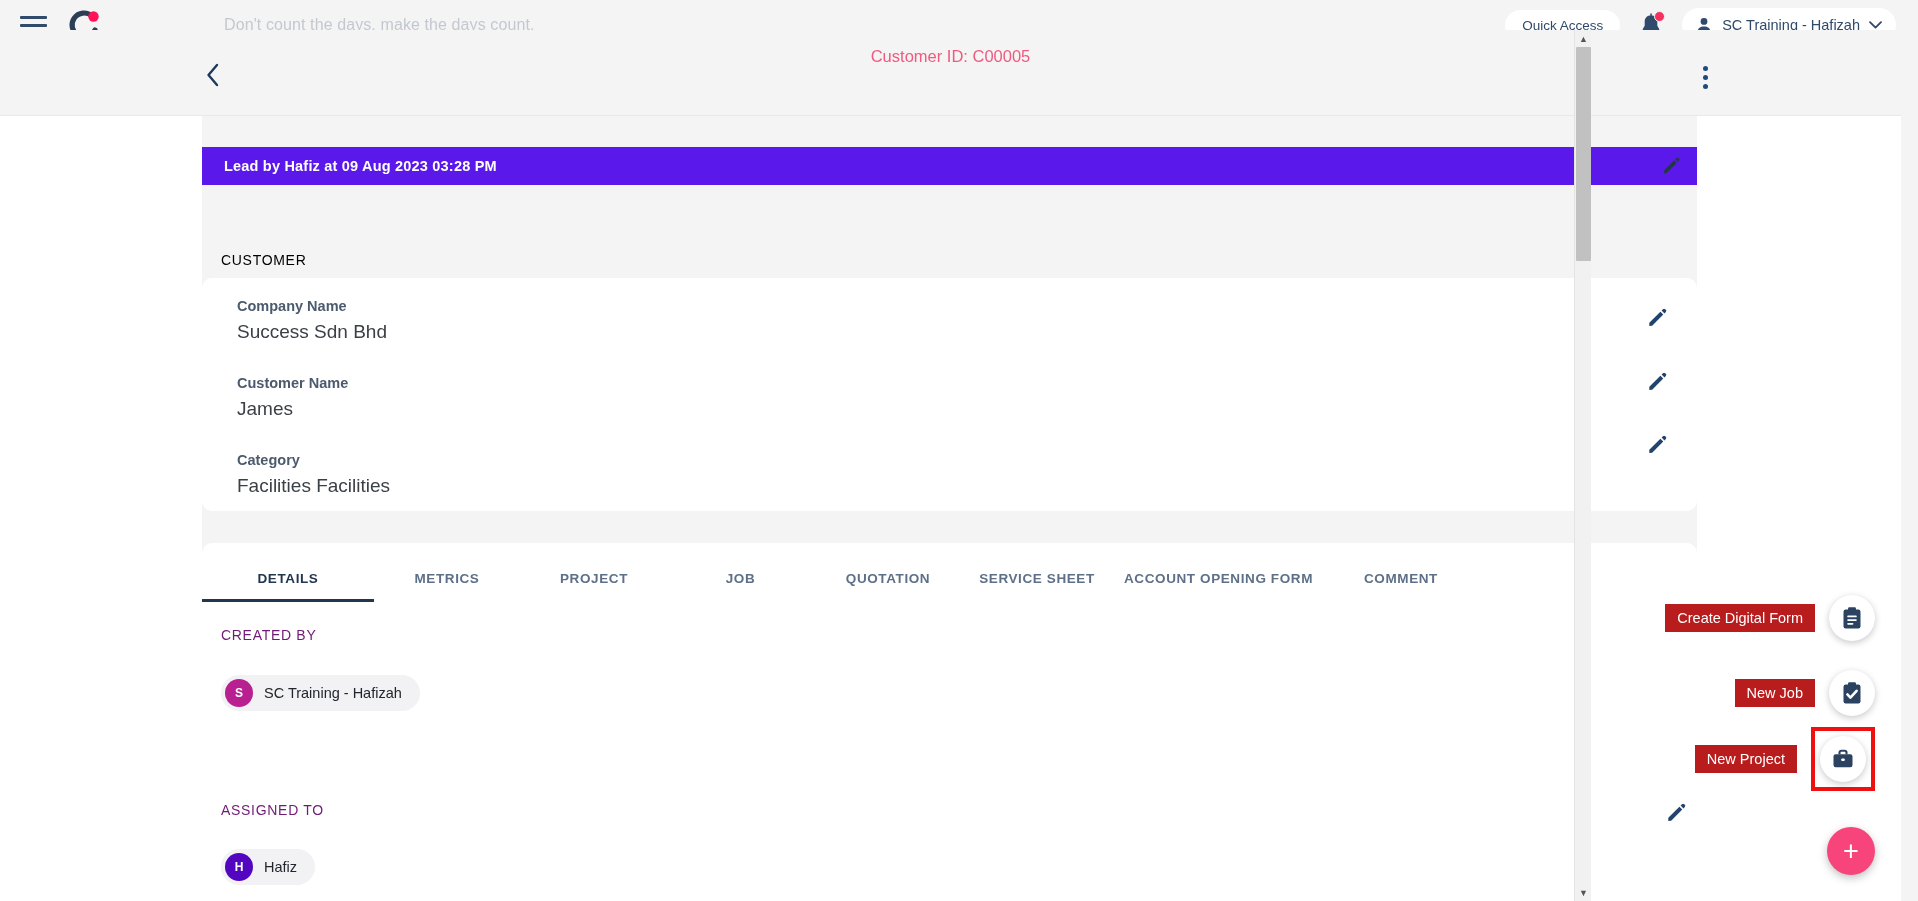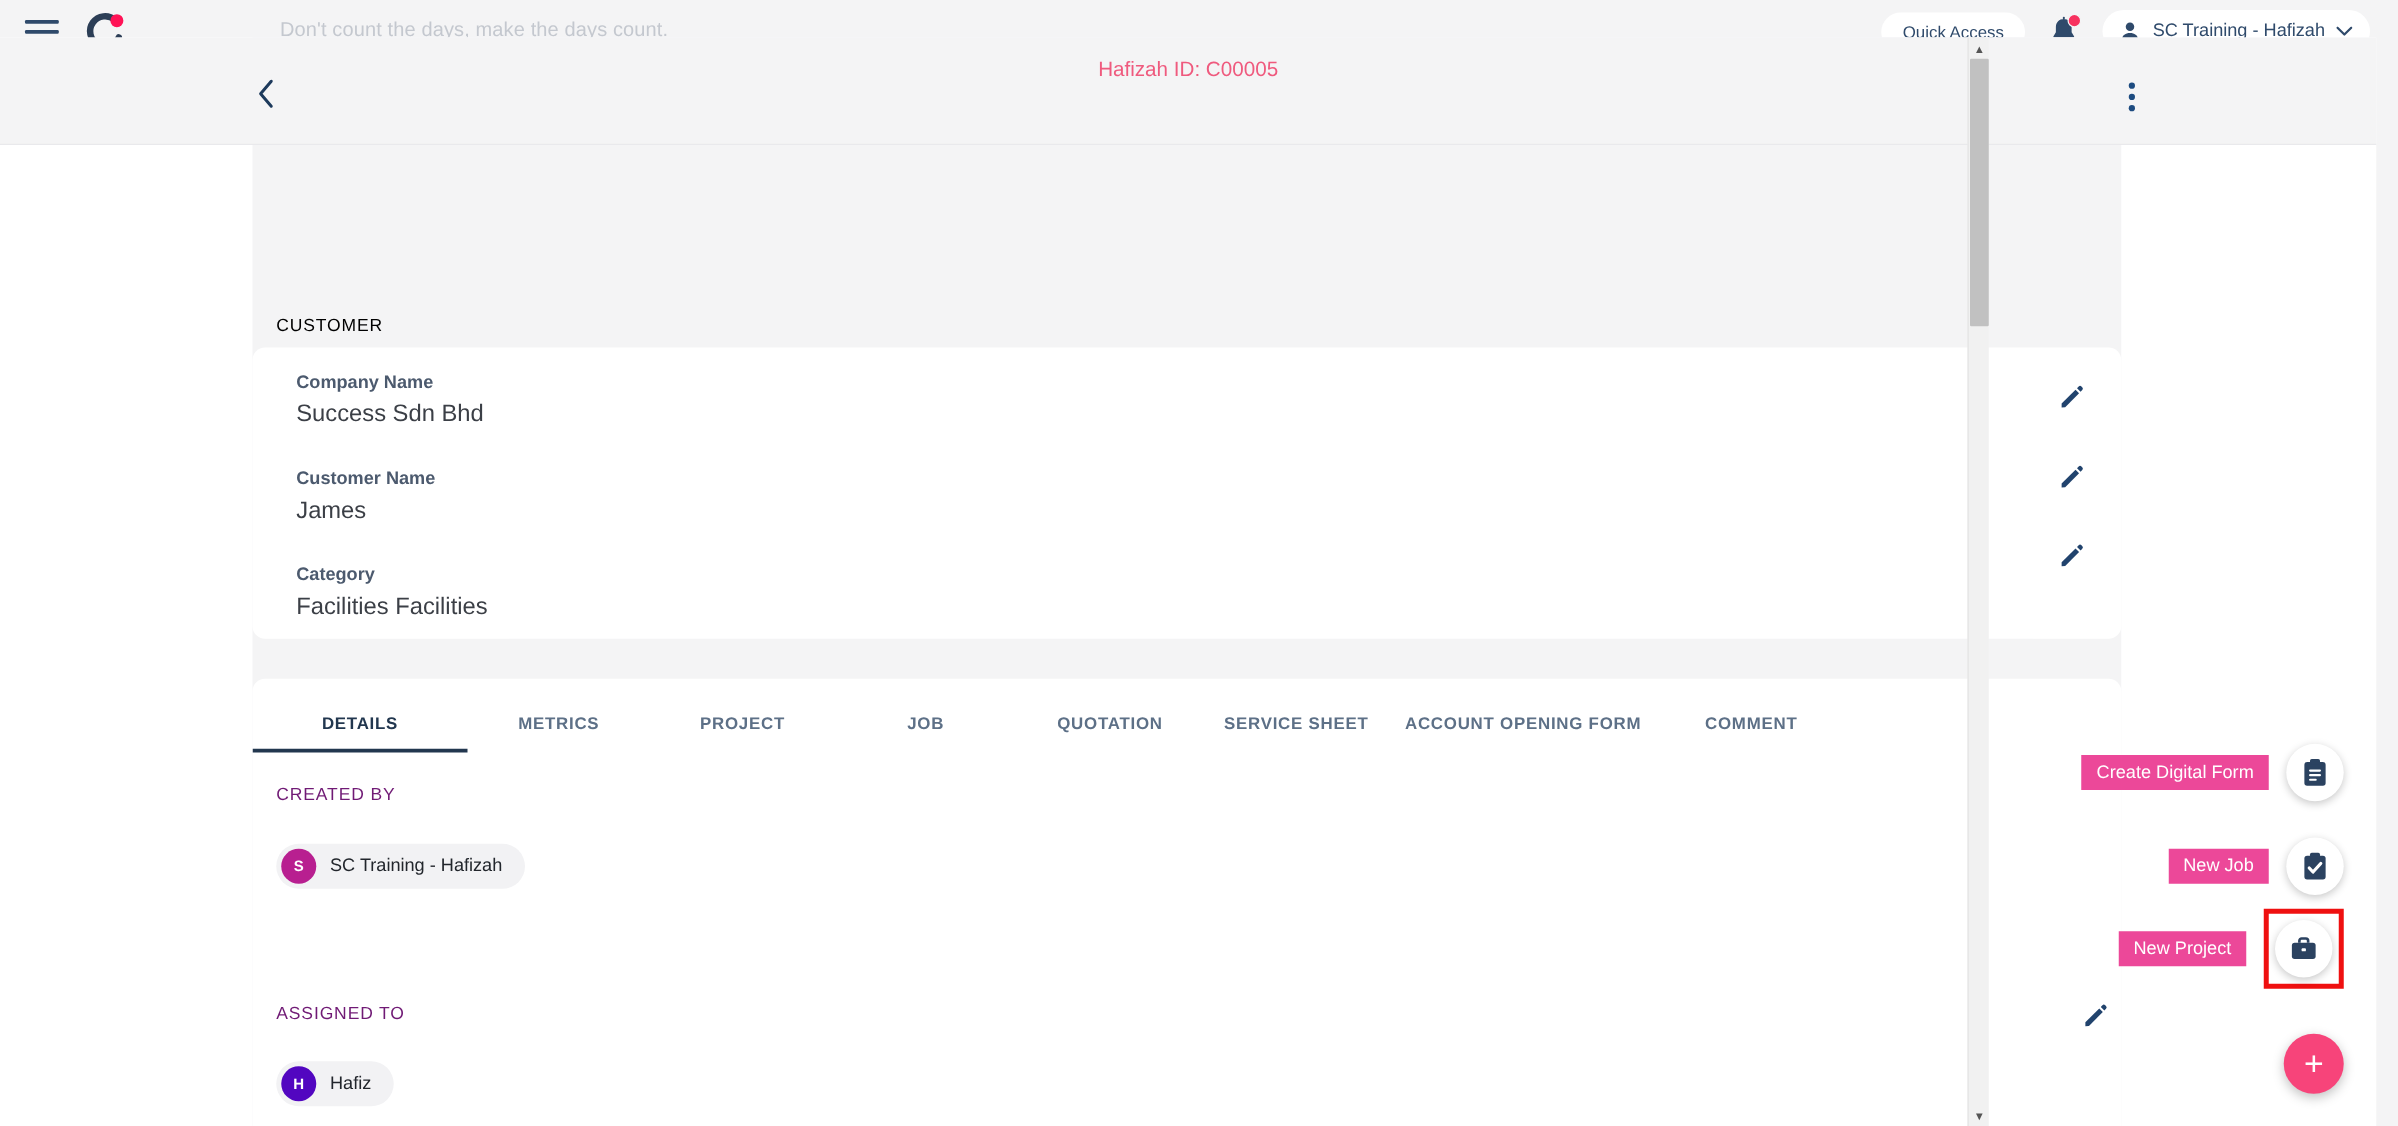--- a/index.html
+++ b/index.html
@@ -199,21 +199,21 @@
 
   .assigned-edit { position: absolute; top: 772px; right: 214px; width: 22px; height: 22px; cursor: pointer; }
 
   
   .fab-stack { position: absolute; right: 26px; bottom: 55px; }
   .fab-item {
     position: absolute; right: 0;
     display: flex; align-items: center; justify-content: flex-end; gap: 14px;
   }
   .fab-tip {
-    background: #ec4899; color: #ffffff;
+    background: #b91c1c; color: #ffffff;
     font-size: 14.5px; padding: 6px 12px; white-space: nowrap;
   }
   .mini-fab {
     width: 46px; height: 46px; border-radius: 50%;
     background: #ffffff; box-shadow: 0 2px 7px rgba(0,0,0,.22);
     display: flex; align-items: center; justify-content: center; cursor: pointer;
   }
   .mini-fab svg { display:block; }
   #fab-form { bottom: 205px; }
   #fab-job { bottom: 130px; }
@@ -278,29 +278,38 @@
   <div class="sheet">
     <div class="sheet-inner"></div>
 
     <div class="page-header">
       <div class="back-btn">
         <svg width="16" height="24" viewBox="0 0 16 24" aria-hidden="true">
           <path d="M12 2 3.5 12 12 22" fill="none" stroke="#1d3a5c" stroke-width="2.4" stroke-linecap="round" stroke-linejoin="round"></path>
         </svg>
       </div>
       <div class="title-block">
-        <div class="title-sub">Hafizah ID: C00005</div>
+        <div class="title-sub">Customer ID: C00005</div>
       </div>
       <div class="kebab">
         <i></i>
         <i></i>
         <i></i>
       </div>
     </div>
 
+    <div class="lead-banner" style="background: rgb(90, 25, 234);">
+      <span class="lead-text">Lead by Hafiz at 09 Aug 2023 03:28 PM</span>
+      <span class="lead-edit">
+        <svg width="20" height="20" viewBox="0 0 20 20" aria-hidden="true">
+          <path d="M3 14.4 13.1 4.3l2.6 2.6L5.6 17 3 17.3z" fill="#26354c"></path>
+          <path d="M14.2 3.2 15.4 2a1.4 1.4 0 0 1 2 0l.6.6a1.4 1.4 0 0 1 0 2l-1.2 1.2z" fill="#26354c"></path>
+        </svg>
+      </span>
+    </div>
 
     <div class="section-label" id="customer-label">CUSTOMER</div>
 
     <div class="customer-card">
       <div class="field f1">
         <div class="flabel">Company Name</div>
         <div class="fvalue">Success Sdn Bhd</div>
       </div>
       <div class="field f2">
         <div class="flabel">Customer Name</div>

